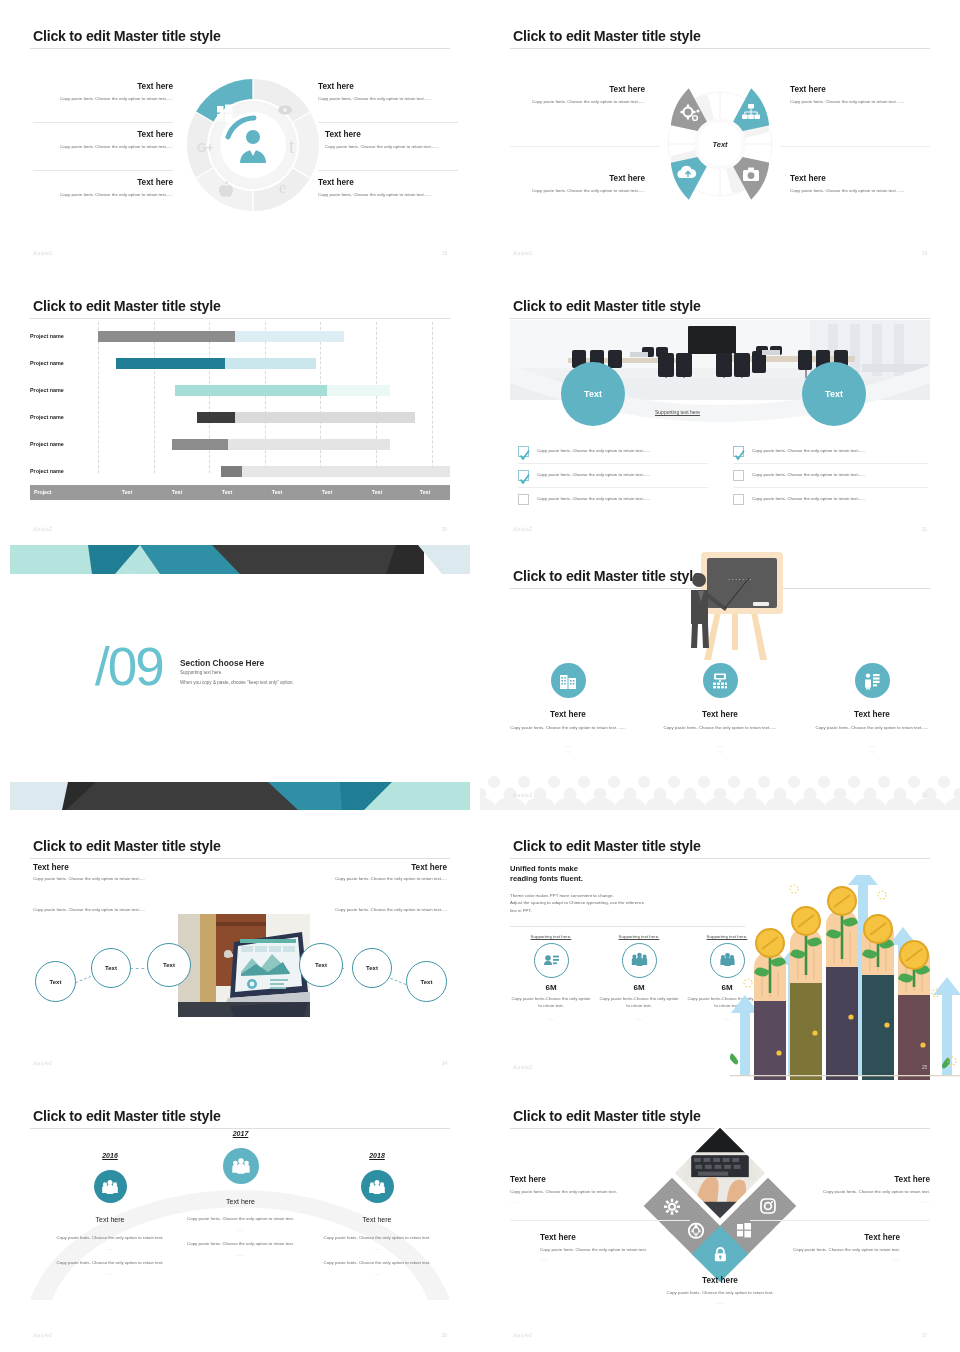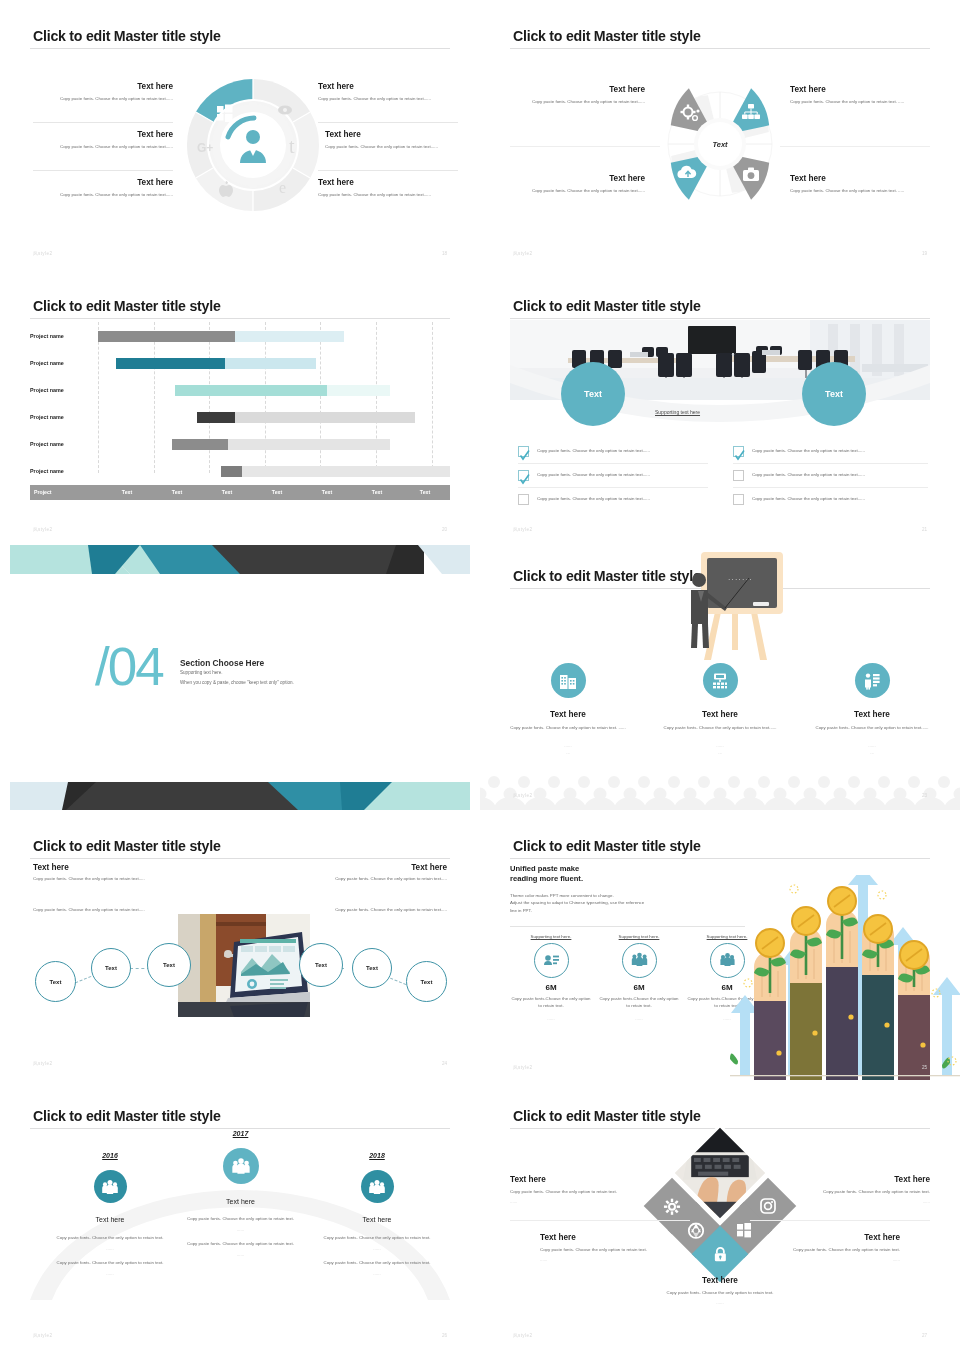--- a/index.html
+++ b/index.html
@@ -562,21 +562,21 @@
         <polygon points="10,5 100,5 130,34 10,34" fill="#b5e3de"></polygon>
         <polygon points="100,5 145,5 175,34 130,34" fill="#b5e3de"></polygon>
         <polygon points="88,5 140,5 115,34 92,34" fill="#1f7d94"></polygon>
         <polygon points="140,5 220,5 250,34 160,34" fill="#2f8fa5"></polygon>
         <polygon points="212,5 420,5 420,34 240,34" fill="#3c3c3c"></polygon>
         <polygon points="396,5 424,5 424,34 386,34" fill="#2b2b2b"></polygon>
         <polygon points="418,5 470,5 470,34 442,34" fill="#dceaf0"></polygon>
       </svg>
     </div>
 
-    <div class="sec-num">/04</div>
+    <div class="sec-num">/09</div>
     <div class="sec-h">Section Choose Here</div>
     <div class="sec-s1">Supporting text here.</div>
     <div class="sec-s2">When you copy &amp; paste, choose "keep text only" option.</div>
 
     <div class="band bot">
       <svg width="480" height="34" viewBox="0 0 480 34" preserveAspectRatio="none">
         <rect x="0" y="0" width="480" height="34" fill="#ffffff"></rect>
         <polygon points="10,6 74,6 74,34 10,34" fill="#dceaf0"></polygon>
         <polygon points="74,6 96,6 66,34 66,34" fill="#dceaf0"></polygon>
         <polygon points="68,6 98,6 72,34 62,34" fill="#2b2b2b"></polygon>
@@ -826,22 +826,22 @@
 
     <div class="footer-wm">风style2</div>
     <div class="footer-pg">24</div>
   </div>
 
   <div class="slide s25">
     <div class="s-title">Click to edit Master title style</div>
     <div class="s-rule"></div>
 
     <div class="lead">
-      <div>Unified paste make</div>
-      <div>reading more fluent.</div>
+      <div>Unified fonts make</div>
+      <div>reading fonts fluent.</div>
     </div>
     <div class="body">
       <div>Theme color makes PPT more convenient to change.</div>
       <div>Adjust the spacing to adapt to Chinese typesetting, use the reference</div>
       <div>line in PPT.</div>
     </div>
     <div class="hr"></div>
 
     <div class="stat" style="left:30px; top:124px;">
       <div class="sup-u">Supporting text here.</div>

